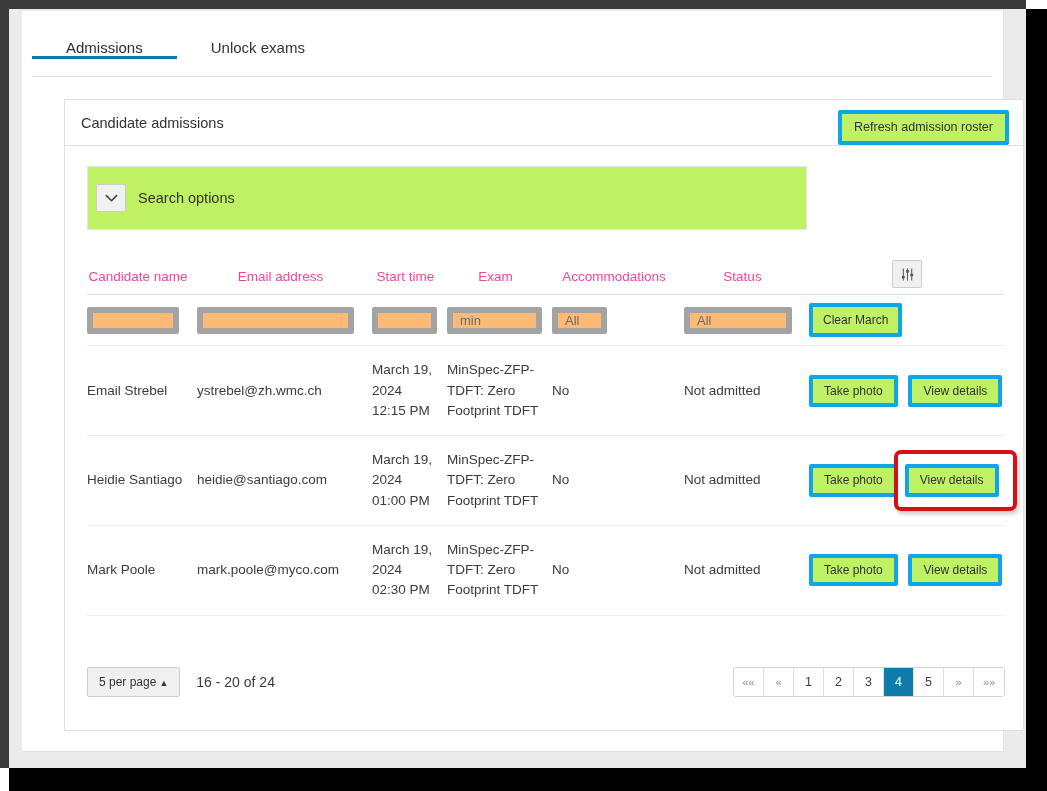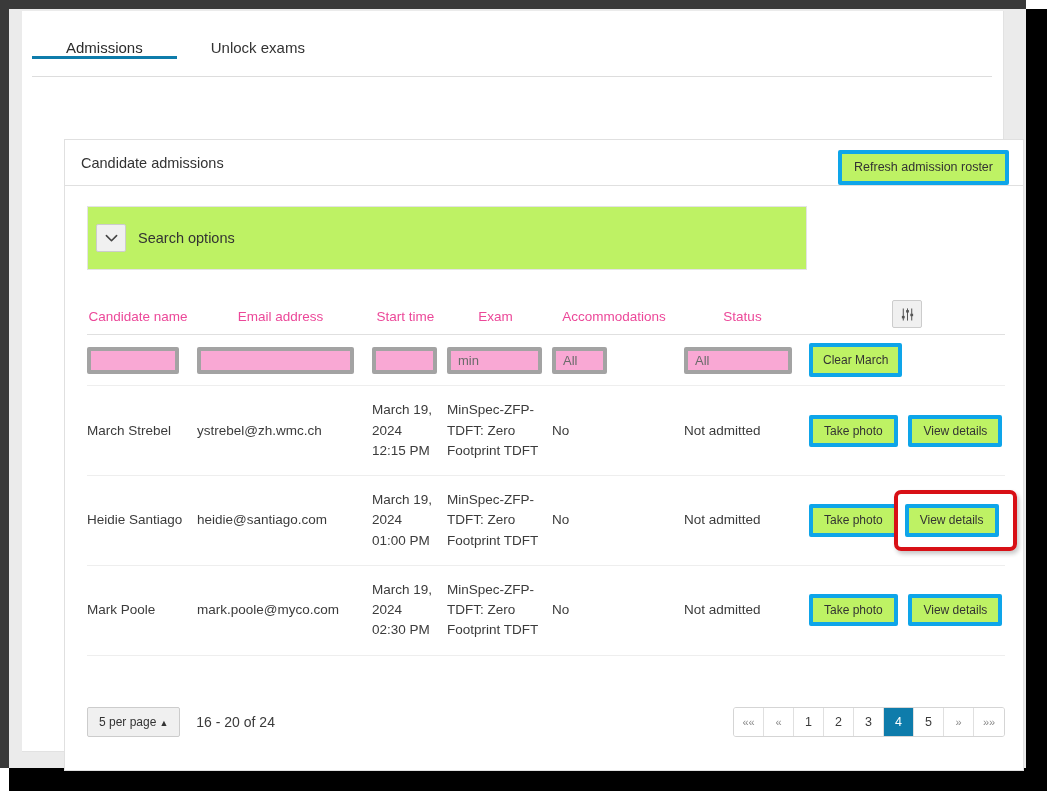--- a/index.html
+++ b/index.html
@@ -85,21 +85,20 @@
     color: #2b2b2b;
   }
 
   
   .card {
     position: absolute;
     left: 42px; top: 88px;
     width: 960px; height: 632px;
     background: #ffffff;
     border: 1px solid #e0e0e0;
-    margin-top: 40px;
   }
   .card-header {
     height: 46px;
     border-bottom: 1px solid #e0e0e0;
     display: flex; align-items: center;
     padding: 0 16px 0 16px;
     position: relative;
   }
   .card-title {
     font-size: 14.5px;
@@ -185,25 +184,25 @@
     line-height: 1.5;
   }
   tr.filter-row td {
     padding: 8px 8px 8px 0;
     border-bottom: 1px solid #eeeeee;
   }
   .finput {
     font-family: "Liberation Sans", sans-serif;
     font-size: 13px;
     color: #555555;
-    border: 4px solid #a3a3a3;
+    border: 6px solid #a3a3a3;
     border-radius: 2px;
     height: 27px;
     padding: 3px 7px;
-    background: #f9a8d4;
+    background: #fdba74;
     outline: none;
     width: 100%;
   }
   .finput::placeholder { color: #6b6b6b; }
   .th-tools {
     text-align: right;
     padding-right: 0 !important;
     padding-bottom: 6px !important;
   }
   .tools-btn {
@@ -390,21 +389,21 @@
               </td>
               <td>
                 <input class="finput" type="text" style="width: 108px;" placeholder="All">
               </td>
               <td>
                 <button class="btn" style="padding:6px 10px;">Clear March</button>
               </td>
             </tr>
 
             <tr>
-              <td>March Strebel</td>
+              <td>Email Strebel</td>
               <td>ystrebel@zh.wmc.ch</td>
               <td>March 19, 2024 12:15 PM</td>
               <td>MinSpec-ZFP-TDFT: Zero Footprint TDFT</td>
               <td>No</td>
               <td>Not admitted</td>
               <td class="cell-actions">
                 <button class="btn">Take photo</button>
                 <button class="btn">View details</button>
               </td>
             </tr>

